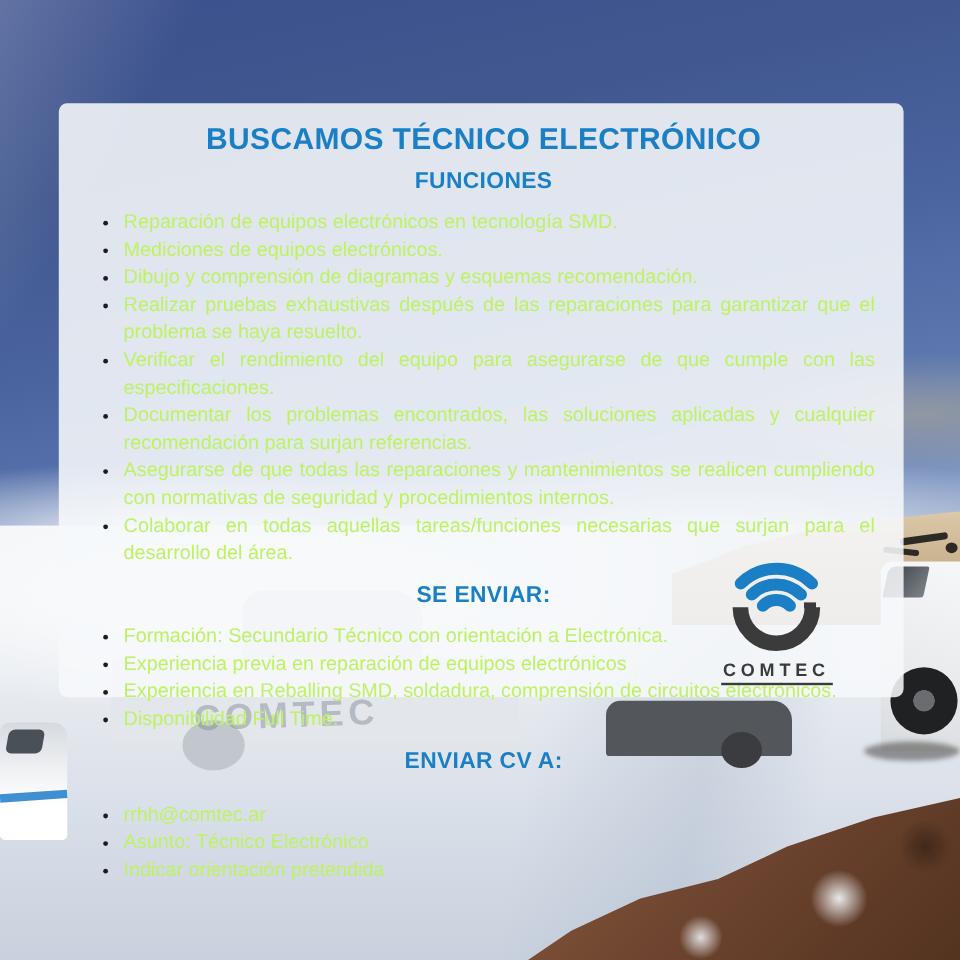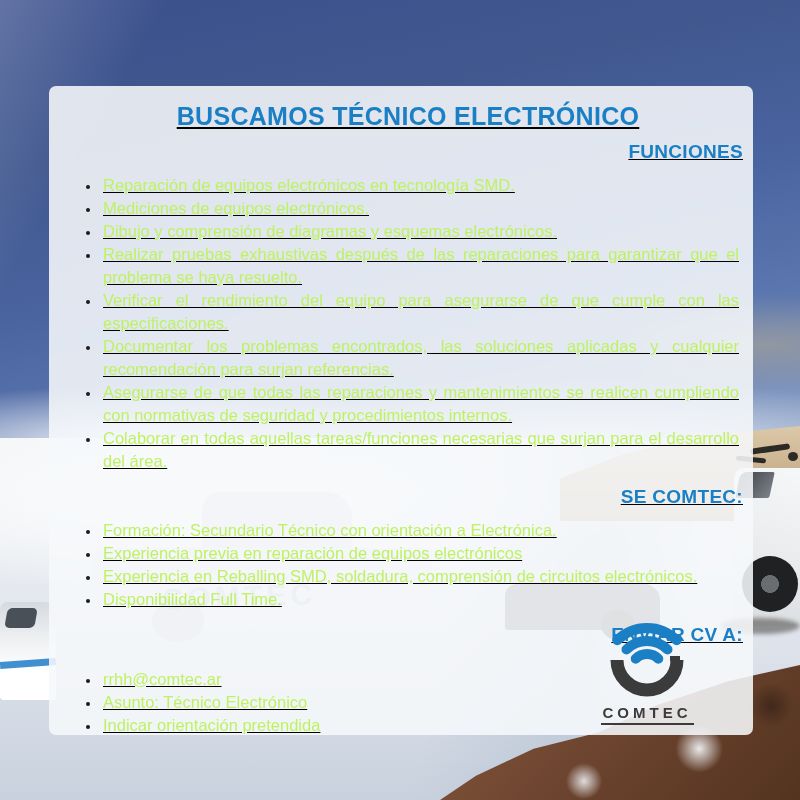--- a/index.html
+++ b/index.html
@@ -58,26 +58,26 @@
   .ghost-truck .wheel{position:absolute;left:60px;top:108px;width:52px;height:42px;
     background:#c2c7cd;border-radius:50%;}
   .ghost-brand{position:absolute;left:70px;top:88px;font-weight:bold;font-size:30px;
     letter-spacing:4px;color:rgba(125,135,147,0.45);transform:rotate(-2deg);}
   .ghost-suv{position:absolute;left:505px;top:584px;width:155px;height:46px;
     background:#53565a;border-radius:12px 16px 3px 3px;}
   .ghost-suv::after{content:"";position:absolute;left:96px;bottom:-10px;width:34px;height:30px;
     background:#3a3c3f;border-radius:50%;}
 
   
-  .card{position:absolute;left:49px;top:86px;width:704px;height:649px;
+  .card{position:absolute;left:49px;top:86px;width:704px;height:495px;
     background:rgba(246,248,251,0.88);border-radius:7px;box-sizing:border-box;
-    padding:14px 10px 0 24px;text-decoration:underline;}
+    padding:14px 20px 0 24px;}
   .title{margin:0 0 8px 0;text-align:center;font-size:25px;line-height:32px;
     font-weight:bold;color:#1a7fc4;letter-spacing:0.3px;}
-  .section-h{margin:0 0 10px 0;text-align:right;font-size:19px;line-height:24px;
+  .section-h{margin:0 0 10px 0;text-align:center;font-size:19px;line-height:24px;
     font-weight:bold;color:#1a7fc4;letter-spacing:0.3px;}
   .section-h.spaced{margin-top:12px;}
   ul.bullets{margin:0 0 0 0;padding:0 4px 0 28px;list-style:disc;}
   ul.bullets li{font-size:16.5px;line-height:23px;color:#bef264;text-align:justify;
     padding-left:2px;}
   ul.bullets li::marker{color:#1c1c1c;font-size:14px;}
   ul.cv{max-width:420px;margin-top:21px;}
 
   
   .logo{position:absolute;right:40px;bottom:10px;width:132px;text-align:center;}
@@ -111,29 +111,29 @@
   </div>
 
   <div class="card">
 
     <h1 class="title">BUSCAMOS TÉCNICO ELECTRÓNICO</h1>
 
     <h2 class="section-h">FUNCIONES</h2>
     <ul class="bullets">
       <li>Reparación de equipos electrónicos en tecnología SMD.</li>
       <li>Mediciones de equipos electrónicos.</li>
-      <li>Dibujo y comprensión de diagramas y esquemas electrónicos.</li>
+      <li>Dibujo y comprensión de diagramas y esquemas recomendación.</li>
       <li>Realizar pruebas exhaustivas después de las reparaciones para garantizar que el problema se haya resuelto.</li>
       <li>Verificar el rendimiento del equipo para asegurarse de que cumple con las especificaciones.</li>
       <li>Documentar los problemas encontrados, las soluciones aplicadas y cualquier recomendación para surjan referencias.</li>
       <li>Asegurarse de que todas las reparaciones y mantenimientos se realicen cumpliendo con normativas de seguridad y procedimientos internos.</li>
       <li>Colaborar en todas aquellas tareas/funciones necesarias que surjan para el desarrollo del área.</li>
     </ul>
 
-    <h2 class="section-h spaced">SE COMTEC:</h2>
+    <h2 class="section-h spaced">SE ENVIAR:</h2>
     <ul class="bullets">
       <li>Formación: Secundario Técnico con orientación a Electrónica.</li>
       <li>Experiencia previa en reparación de equipos electrónicos</li>
       <li>Experiencia en Reballing SMD, soldadura, comprensión de circuitos electrónicos.</li>
       <li>Disponibilidad Full Time.</li>
     </ul>
 
     <h2 class="section-h spaced">ENVIAR CV A:</h2>
     <ul class="bullets cv">
       <li>rrhh@comtec.ar</li>

